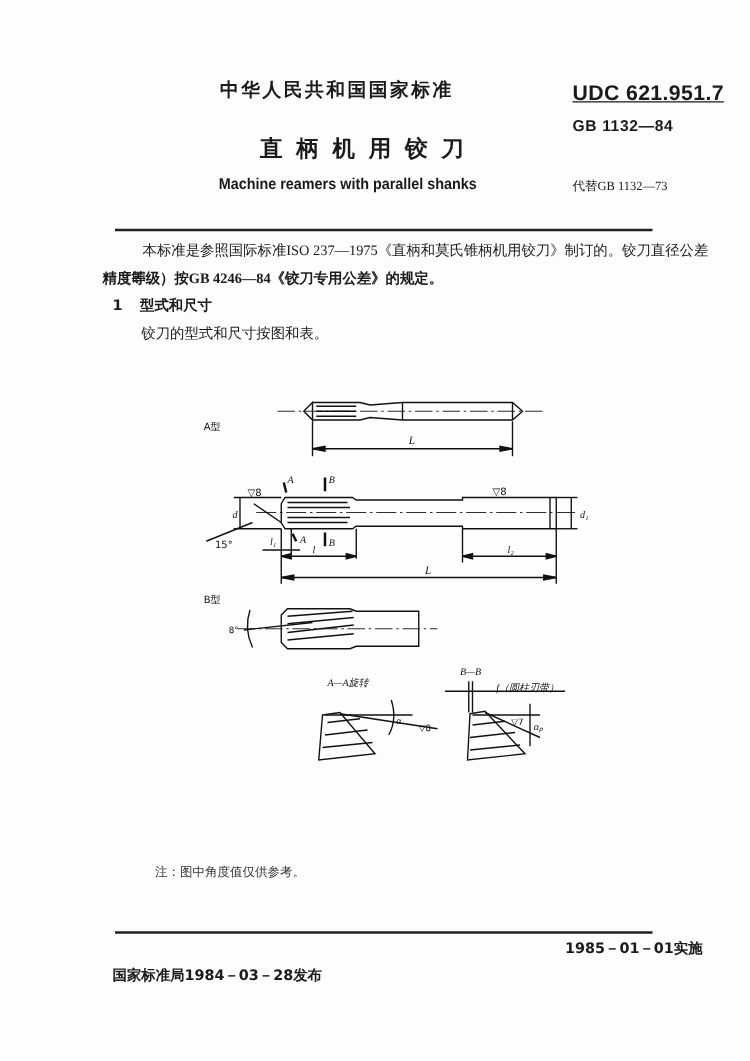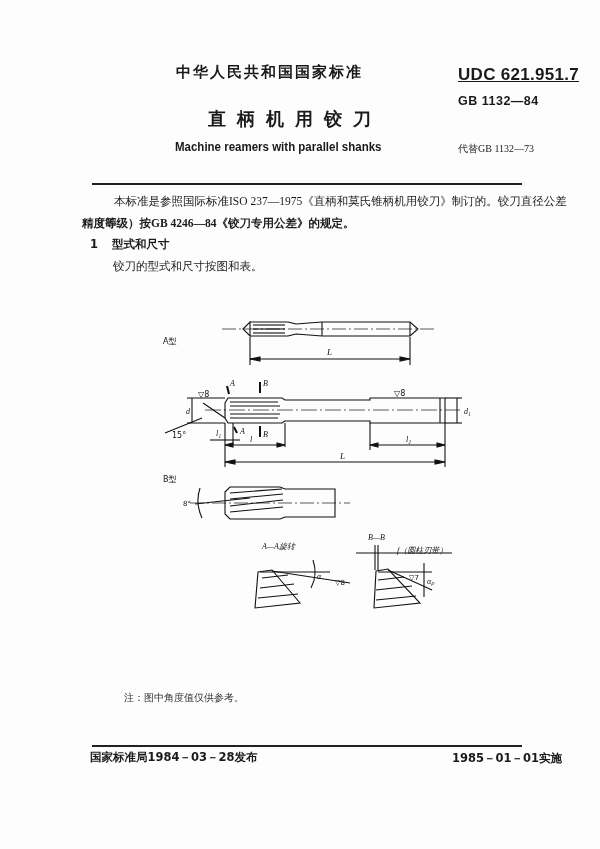--- a/index.html
+++ b/index.html
@@ -14,21 +14,21 @@
     .gb { left: 458px; top: 94px; font-size: 12.5px; font-weight: bold; font-family: "Liberation Sans", sans-serif; letter-spacing: 0.5px; }
     .title-en { left: 175px; top: 140px; font-size: 12.5px; font-weight: bold; font-family: "Liberation Sans", sans-serif; transform: scaleX(0.92); transform-origin: left; }
     .replaces { left: 458px; top: 142px; font-size: 10px; font-family: "Liberation Serif", serif; }
     .rule { background: #222; height: 2px; }
     .para { left: 94px; top: 180px; width: 474px; font-size: 11.5px; line-height: 22px; text-indent: 20px; font-family: "Liberation Serif", "DejaVu Serif", serif; }
     .para2 { left: 82px; }
     .sec { left: 90px; top: 222px; font-size: 11.5px; font-weight: bold; font-family: "DejaVu Sans", sans-serif; }
     .sec .num { margin-right: 14px; }
     .sec-body { left: 113px; top: 244px; font-size: 11.5px; font-family: "Liberation Serif", serif; }
     .note { left: 108px; top: 691px; font-size: 10px; font-family: "Liberation Serif", serif; color: #333; margin-left: 16px; }
-    .foot-l { left: 90px; top: 750px; font-size: 11.5px; font-weight: bold; font-family: "DejaVu Sans", sans-serif; }
+    .foot-l { left: 90px; top: 773px; font-size: 11.5px; font-weight: bold; font-family: "DejaVu Sans", sans-serif; }
     .foot-r { left: 452px; top: 751px; font-size: 11.5px; font-weight: bold; font-family: "DejaVu Sans", sans-serif; text-align: center; }
     svg text { font-family: "Liberation Serif", serif; font-style: italic; fill: #111; }
     svg .up { font-style: normal; font-family: "DejaVu Sans", sans-serif; }
   </style>
 </head>
 <body>
 
 <div class="abs hdr-cn">中华人民共和国国家标准</div>
 <div class="abs udc">UDC 621.951.7</div>
 <div class="abs title">直柄机用铰刀</div>

